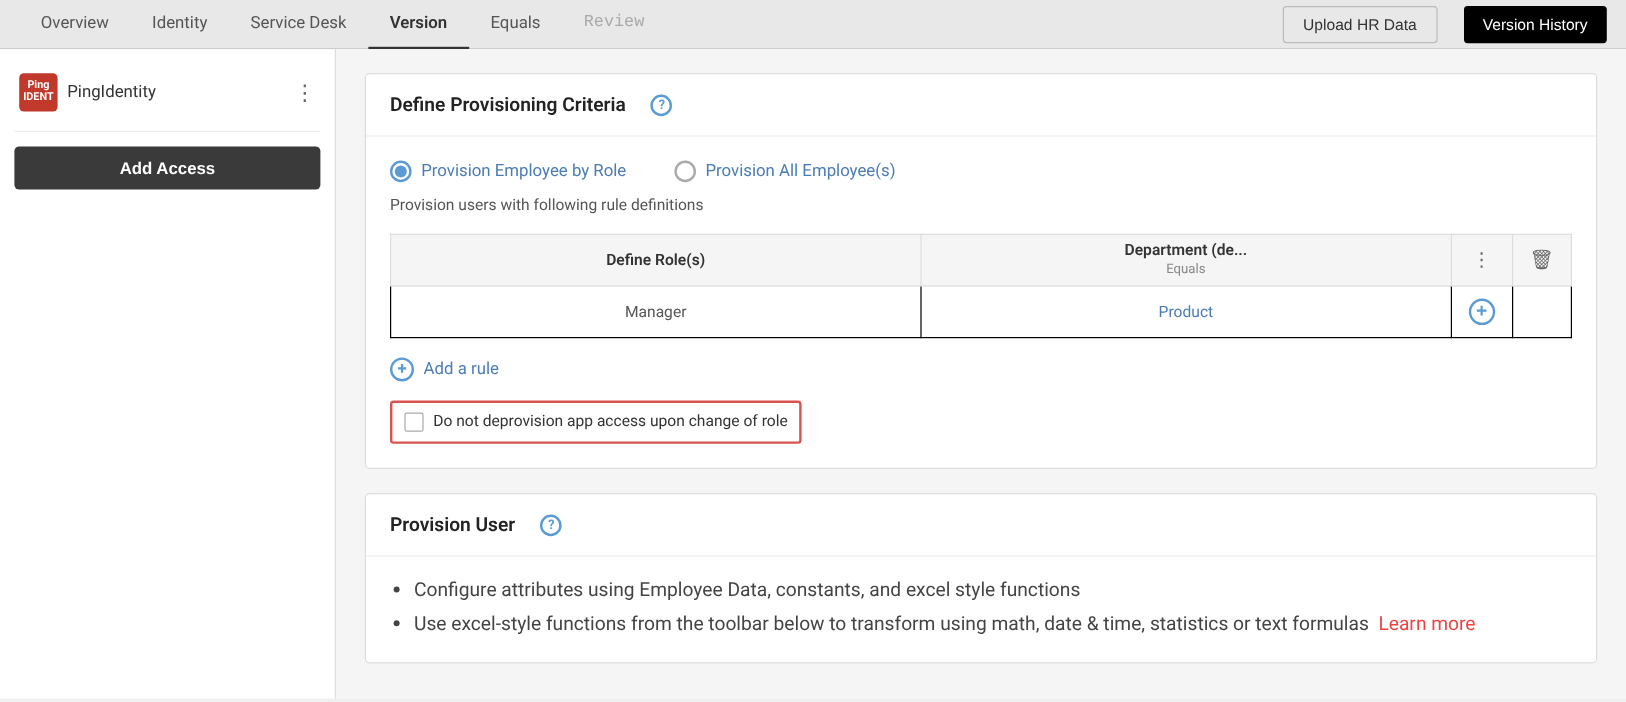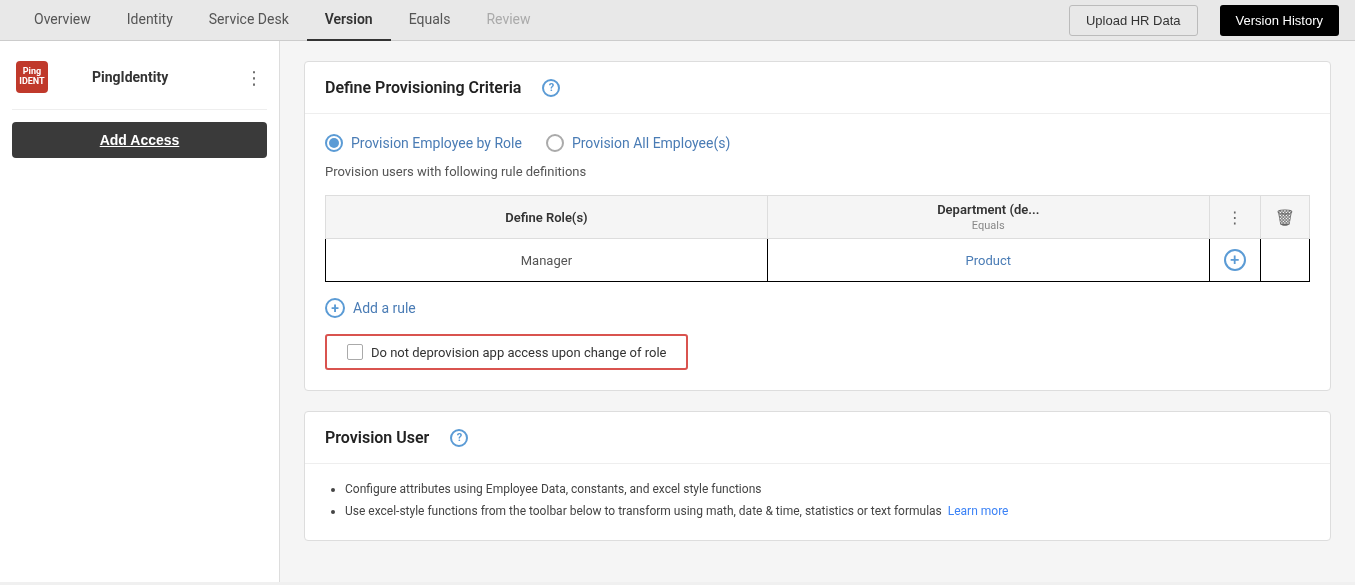--- a/index.html
+++ b/index.html
@@ -9,21 +9,21 @@
     .top-nav {
       display: flex; align-items: center; background: #e8e8e8; border-bottom: 1px solid #ccc;
       padding: 0 16px; height: 41px; justify-content: space-between;
     }
     .nav-tabs { display: flex; gap: 0; }
     .nav-tab {
       padding: 12px 18px; font-size: 14px; color: #555; cursor: pointer;
       border-bottom: 3px solid transparent; white-space: nowrap;
     }
     .nav-tab.active { color: #333; font-weight: 600; border-bottom: 3px solid #333; }
-    .nav-tab.disabled { color: #aaa; cursor: default; }
+    .nav-tab.disabled { color: #aaa; cursor: default; font-family: Liberation Mono, monospace; }
     .nav-actions { display: flex; gap: 22px; }
     .btn-upload {
       background: #e8e8e8; border: 1px solid #bbb; padding: 7px 16px;
       font-size: 13px; cursor: pointer; border-radius: 3px; color: #333;
     }
     .btn-version {
       background: #000000; border: none; padding: 7px 16px;
       font-size: 13px; cursor: pointer; border-radius: 3px; color: #fff; font-weight: 500;
     }
 
@@ -38,26 +38,26 @@
     .sidebar-header {
       display: flex; align-items: center; justify-content: space-between;
       padding: 8px 4px 16px; border-bottom: 1px solid #eee; margin-bottom: 12px;
     }
     .sidebar-brand { display: flex; align-items: center; gap: 8px; }
     .ping-logo {
       width: 32px; height: 32px; background: #c0392b; border-radius: 4px;
       display: flex; align-items: center; justify-content: center;
       color: #fff; font-size: 9px; font-weight: bold; line-height: 1.1; text-align: center;
     }
-    .sidebar-brand-name { font-size: 14px; color: #333; font-weight: 700; margin-left: 36px; }
+    .sidebar-brand-name { font-size: 14px; color: #333; font-weight: 400; }
     .sidebar-menu-icon { color: #666; cursor: pointer; font-size: 18px; }
     .btn-add-access {
       background: #3a3a3a; color: #fff; border: none; border-radius: 4px;
       padding: 10px 20px; font-size: 14px; font-weight: 600; cursor: pointer;
-      width: 100%; text-align: center; text-decoration: underline;
+      width: 100%; text-align: center;
     }
 
     
     .main-content { flex: 1; overflow-y: auto; padding: 20px 24px; background: #f5f5f5; }
 
     
     .section-card {
       background: #fff; border: 1px solid #ddd; border-radius: 4px; margin-bottom: 20px;
     }
     .section-header {
@@ -66,21 +66,21 @@
     }
     .section-title { font-size: 16px; font-weight: 600; color: #222; }
     .help-icon {
       width: 18px; height: 18px; border-radius: 50%; border: 2px solid #5b9bd5;
       display: inline-flex; align-items: center; justify-content: center;
       font-size: 11px; color: #5b9bd5; font-weight: bold; cursor: pointer;
     }
     .section-body { padding: 20px; }
 
     
-    .radio-group { display: flex; gap: 24px; margin-bottom: 12px; align-items: flex-end; }
+    .radio-group { display: flex; gap: 40px; margin-bottom: 12px; align-items: flex-end; }
     .radio-option { display: flex; align-items: center; gap: 8px; cursor: pointer; }
     .radio-circle {
       width: 18px; height: 18px; border-radius: 50%; border: 2px solid #5b9bd5;
       display: flex; align-items: center; justify-content: center; flex-shrink: 0;
     }
     .radio-circle.selected { border-color: #5b9bd5; }
     .radio-circle.selected::after {
       content: ''; width: 10px; height: 10px; border-radius: 50%; background: #5b9bd5;
     }
     .radio-circle.unselected { border-color: #aaa; }
@@ -118,35 +118,35 @@
       cursor: pointer; font-size: 14px;
     }
     .add-rule-circle {
       width: 20px; height: 20px; border-radius: 50%; border: 2px solid #5b9bd5;
       display: flex; align-items: center; justify-content: center;
       color: #5b9bd5; font-size: 14px; font-weight: bold;
     }
 
     
     .checkbox-row {
-      display: flex; align-items: center; gap: 8px;
+      display: flex; gap: 8px;
       border: 2px solid #d9534f; border-radius: 3px;
-      padding: 8px 20px; width: fit-content;
+      padding: 8px 10px; width: fit-content;
     }
     .checkbox-box {
       width: 16px; height: 16px; border: 1.5px solid #aaa; border-radius: 2px;
       background: #fff; flex-shrink: 0;
     }
     .checkbox-label { font-size: 13px; color: #333; }
 
     
     .provision-user-body { padding: 16px 20px; }
     .provision-user-body ul { list-style: disc; padding-left: 20px; }
-    .provision-user-body ul li { font-size: 12px; color: #444; margin-bottom: 4px; line-height: 1.5; }
-    .provision-user-body ul li a { color: #3b82f6; text-decoration: none; text-align: center; }
+    .provision-user-body ul li { font-size: 16px; color: #444; margin-bottom: 4px; line-height: 1.5; }
+    .provision-user-body ul li a { color: #ef4444; text-decoration: none; text-align: center; }
   </style>
 </head>
 <body>
 
 <nav class="top-nav">
   <div class="nav-tabs">
     <div class="nav-tab">Overview</div>
     <div class="nav-tab">Identity</div>
     <div class="nav-tab">Service Desk</div>
     <div class="nav-tab active">Version</div>

